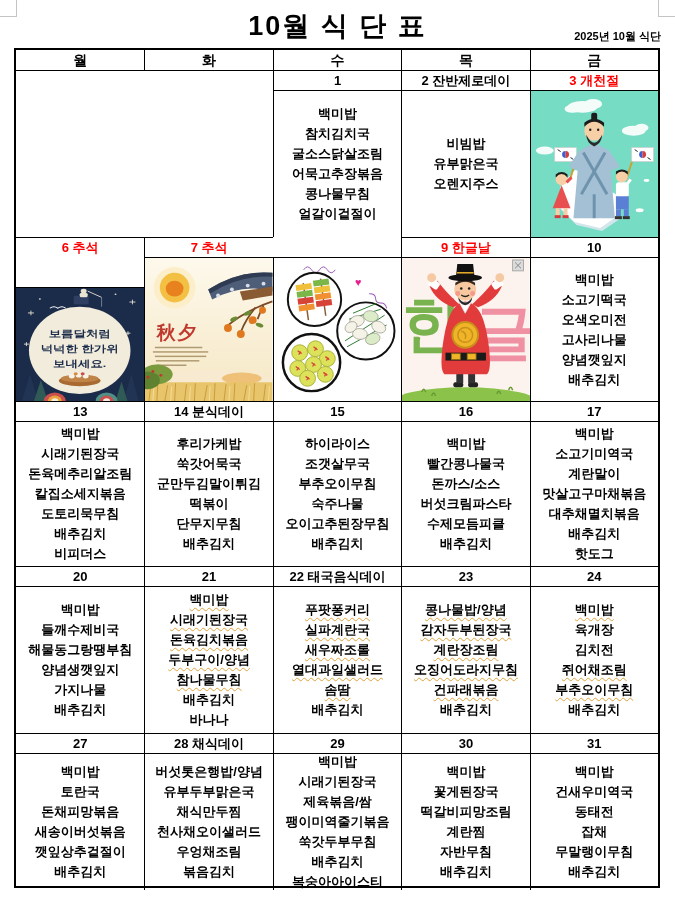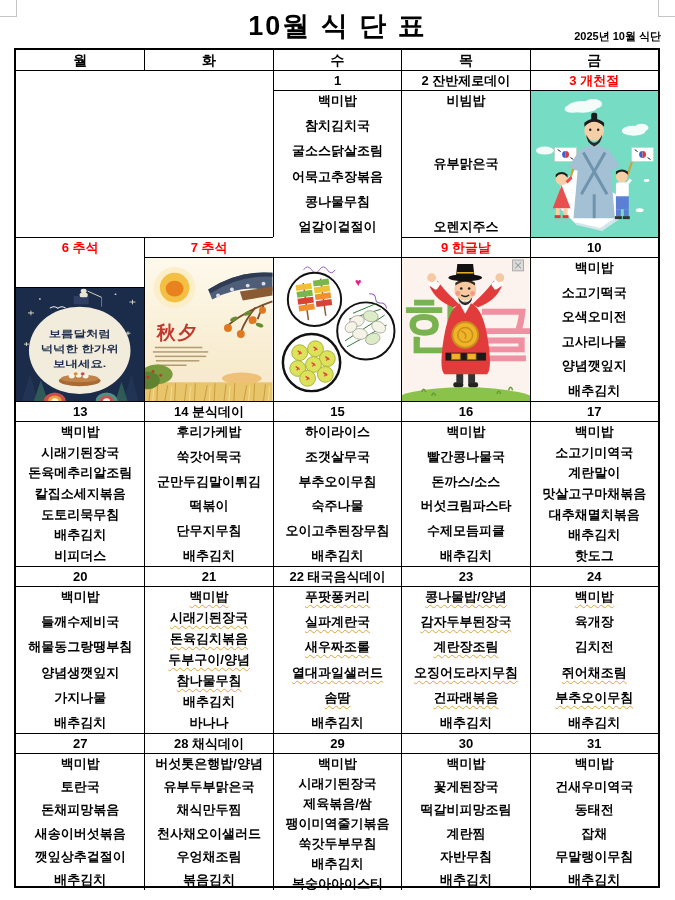--- a/index.html
+++ b/index.html
@@ -15,21 +15,21 @@
        display:grid;grid-template-columns:repeat(5,1fr);
        grid-template-rows:20px 20px 147px 20px 144px 20px 145px 20px 147px 20px 137px;
        border:2px solid #000;box-sizing:border-box;background:#fff;}
   .cell{box-sizing:border-box;overflow:hidden;position:relative;}
   .bl{border-left:1px solid #000;}
   .bt{border-top:1px solid #000;}
   .hdr,.date{display:flex;align-items:center;justify-content:center;
        font-size:14px;font-weight:bold;color:#000;line-height:1;}
   .date{font-size:13px;}
   .date.red{color:var(--holiday-red,#ff0000);}
-  .menu{display:flex;flex-direction:column;align-items:center;justify-content:space-between;
+  .menu{display:flex;flex-direction:column;align-items:center;justify-content:center;
         font-size:13px;font-weight:bold;color:#000;}
   .menu .mi{line-height:20px;white-space:nowrap;}
   .mi.u{text-decoration:underline;text-decoration-style:wavy;
         text-decoration-color:var(--underline-orange,#e0a23c);
         text-decoration-thickness:1px;text-underline-offset:3px;}
   .imgcell{padding:0;}
   .imgcell svg{display:block;width:100%;height:100%;}
 </style>
 </head>
 <body>

